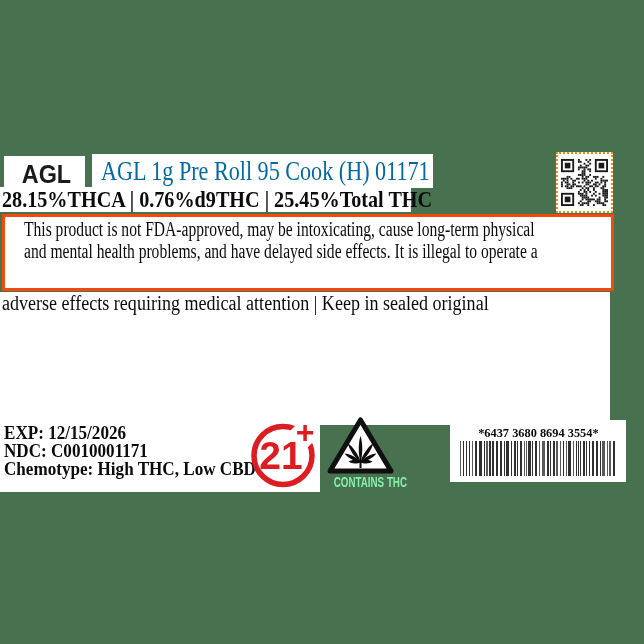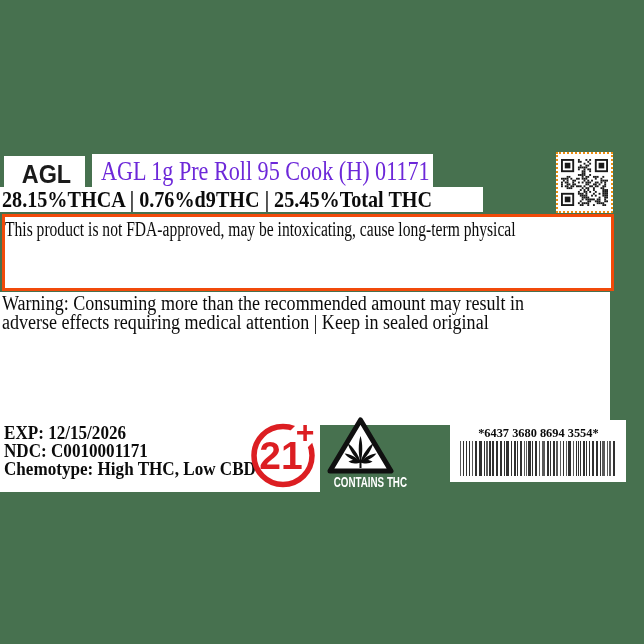--- a/index.html
+++ b/index.html
@@ -5,48 +5,48 @@
   html,body{margin:0;padding:0;background:var(--bg,#47714F);}
   #canvas{position:relative;width:644px;height:644px;background:var(--bg,#47714F);overflow:hidden;
           font-family:"Liberation Serif",serif;color:#0b0b0b;}
   .abs{position:absolute;}
   .white{background:#fff;flex-direction:column;}
   .cx{display:inline-block;transform-origin:0 50%;white-space:nowrap;}
 
   
   #logo-box{left:4px;top:156px;width:81px;height:31px;display:flex;align-items:center;gap:3px;padding-left:3px;box-sizing:border-box;}
   #logo-text{font-family:"Liberation Sans",sans-serif;font-weight:800;font-size:26px;color:#1a1a1a;transform:scaleX(.9);}
-  #title-box{left:92px;top:154px;width:341px;height:34px;line-height:34px;font-size:27px;padding-left:9px;box-sizing:border-box;color:#6d28d9;}
+  #title-box{left:92px;top:154px;width:341px;height:34px;line-height:34px;font-size:27px;padding-left:9px;box-sizing:border-box;color:#0369a1;}
   #title-box .cx{transform:scaleX(.82);}
-  #potency{left:0;top:187px;width:483px;height:25px;line-height:25px;font-weight:bold;font-size:24px;padding-left:2px;box-sizing:border-box;}
+  #potency{left:0;top:187px;width:411px;height:25px;line-height:25px;font-weight:bold;font-size:24px;padding-left:2px;box-sizing:border-box;}
   #potency .cx{transform:scaleX(.84);}
 
   
   #qr-box{left:556px;top:152px;width:57px;height:61px;border:2px dotted var(--qr-orange,#EB8C10);box-sizing:border-box;display:flex;align-items:center;justify-content:center;}
 
   
-  #fda-box{left:2px;top:214px;width:612px;height:77px;border:3px solid var(--orange,#F14A0A);box-sizing:border-box;padding:2px 0 0 0;overflow:hidden;}
+  #fda-box{left:2px;top:214px;width:612px;height:77px;border:3px solid var(--orange,#F14A0A);box-sizing:border-box;padding:2px 0 0 19px;overflow:hidden;}
   .fda-line{height:21.7px;line-height:21.7px;font-size:20.5px;}
   .fda-line .cx{transform:scaleX(.76);}
 
   
   #para-box{left:0;top:292px;width:610px;height:133px;padding:2px 0 0 2px;box-sizing:border-box;overflow:hidden;}
   .para-line{height:18.55px;line-height:18.55px;font-size:20.5px;}
   .para-line .cx{transform:scaleX(.88);}
 
   
   #info-box{left:0;top:419px;width:320px;height:73px;}
   .info-line{position:absolute;left:4px;font-weight:bold;font-size:19px;line-height:18px;}
   .info-line .cx{transform:scaleX(.9);}
   #exp-line{top:5px;} #ndc-line{top:23px;} #chemotype-line{top:41px;text-align:center;}
 
   #age-badge{left:248px;top:420px;}
   #thc-badge{left:322px;top:415px;}
   #thc-caption{left:318px;top:474px;width:84px;text-align:center;font-family:"Liberation Sans",sans-serif;
-               font-weight:800;font-size:14px;color:#ffffff;}
+               font-weight:800;font-size:14px;color:#86efac;}
   #thc-caption .cx{transform:scaleX(.7);transform-origin:50% 50%;}
 
   
   #barcode-box{left:450px;top:420px;width:176px;height:62px;}
   #barcode-number{text-align:center;padding-top:5px;font-weight:bold;font-size:13px;}
   #barcode-number .cx{transform:scaleX(.95);transform-origin:50% 50%;}
   #barcode-bars{position:absolute;left:8px;top:21px;}
 </style>
 </head>
 <body>
@@ -261,24 +261,24 @@
         <rect x="3.76" y="3.76" width="5.64" height="5.64" fill="#1a1a1a"></rect>
         <rect x="34.78" y="0.94" width="11.28" height="11.28" fill="none" stroke="#1a1a1a" stroke-width="1.88"></rect>
         <rect x="37.60" y="3.76" width="5.64" height="5.64" fill="#1a1a1a"></rect>
         <rect x="0.94" y="34.78" width="11.28" height="11.28" fill="none" stroke="#1a1a1a" stroke-width="1.88"></rect>
         <rect x="3.76" y="37.60" width="5.64" height="5.64" fill="#1a1a1a"></rect>
       </svg>
   </div>
 
   <div class="abs white" id="fda-box">
     <div class="fda-line"><span class="cx">This product is not FDA-approved, may be intoxicating, cause long-term physical</span></div>
+    <div class="fda-line"><span class="cx">and mental health problems, and have delayed side effects. It is illegal to operate a</span></div>
   </div>
 
   <div class="abs white" id="para-box">
-    <div class="para-line"><span class="cx">Warning: Consuming more than the recommended amount may result in</span></div>
     <div class="para-line"><span class="cx">adverse effects requiring medical attention | Keep in sealed original</span></div>
   </div>
 
   <div class="abs white" id="info-box">
     <div class="info-line" id="exp-line"><span class="cx">EXP: 12/15/2026</span></div>
     <div class="info-line" id="ndc-line"><span class="cx">NDC: C0010001171</span></div>
     <div class="info-line" id="chemotype-line"><span class="cx">Chemotype: High THC, Low CBD</span></div>
   </div>
 
   <svg class="abs" id="age-badge" width="70" height="70" viewBox="0 0 70 70">

